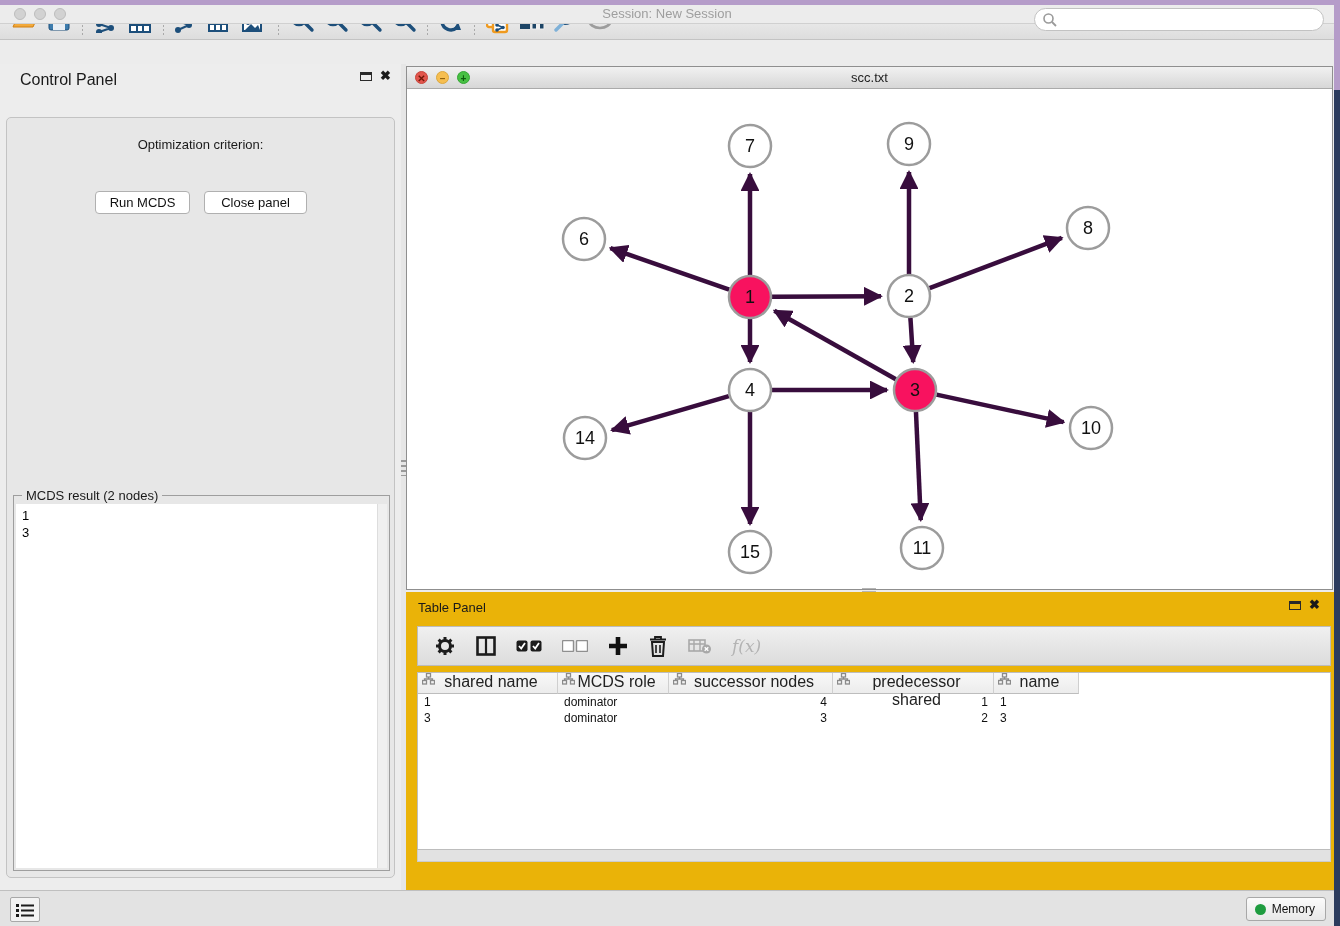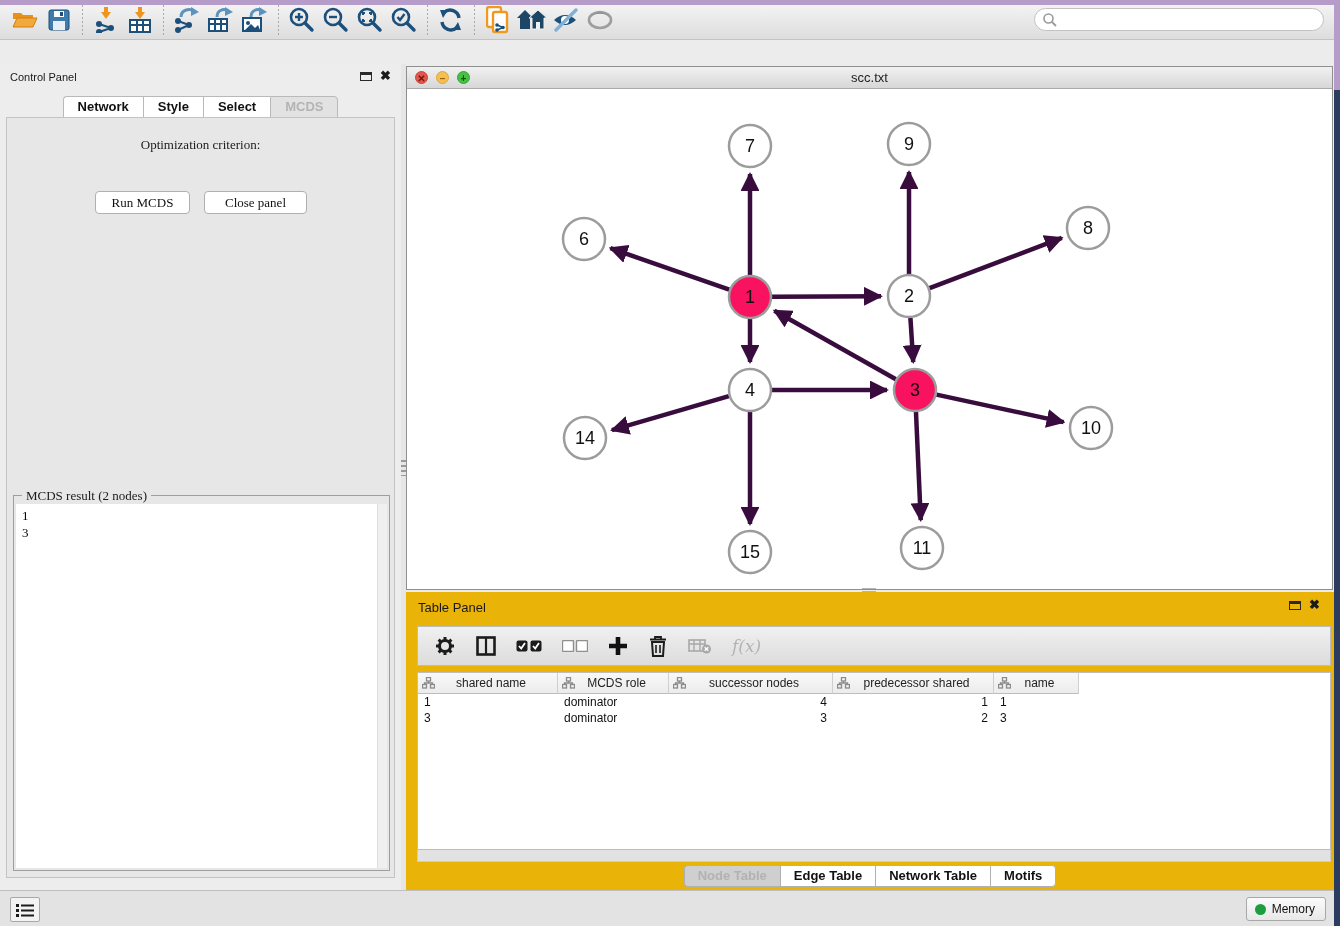--- a/index.html
+++ b/index.html
@@ -28,32 +28,32 @@
     background:repeating-linear-gradient(#aaা 0, #aaa 2px, transparent 2px, transparent 4px);
     background:repeating-linear-gradient(to bottom,#a9a9a9 0 2px,transparent 2px 4px); }
   #search-wrap { position:absolute; right:10px; top:8px; }
   #search-input { width:290px; height:23px; border:1px solid #c2c2c2; border-radius:12px;
     background:#fff; padding-left:26px; font-size:13px; outline:none; }
   #search-glyph { position:absolute; left:8px; top:4px; }
 
   
   #control-panel { left:0; top:64px; width:401px; height:826px; background:#ededed; }
   #cp-header { position:absolute; left:0; top:0; width:100%; height:30px; }
-  #cp-title { position:absolute; left:10px; top:7px; font-size:11px; color:#1a1a1a;text-align:right; }
+  #cp-title { position:absolute; left:20px; top:7px; font-size:16px; color:#1a1a1a;text-align:right; }
   .win-btns { position:absolute; right:10px; top:7px; display:flex; gap:8px; align-items:center; }
   .float-glyph { width:12px; height:9px; border:1.5px solid #2a2a2a; border-top-width:3px; }
   .close-glyph { font-size:13px; font-weight:bold; color:#1a1a1a; line-height:10px; }
   #cp-tabs { position:absolute; left:0; top:32px; width:100%; display:flex; justify-content:center; }
   .tab { height:22px; padding:0 14px; font-size:13px; font-weight:bold; line-height:20px;
     background:#fff; border:1px solid #b9b9b9; border-right:none; color:#111; }
   .tab:first-child { border-radius:4px 0 0 0; }
   .tab:last-child { border-right:1px solid #b9b9b9; border-radius:0 4px 0 0; }
   .tab.active { background:#e2e2e2; color:#b4b4b4; }
   #cp-body { position:absolute; left:6px; top:53px; width:389px; height:761px;
-    background:#e7e7e7; border:1px solid #c3c3c3; border-radius:0;font-family:Liberation Serif, serif; }
+    background:#e7e7e7; border:1px solid #c3c3c3; border-radius:5px; }
   #opt-label { position:absolute; left:0; top:19px; width:100%; text-align:center;
     font-size:13px; color:#1a1a1a; }
   #criterion-select { position:absolute; left:38px; top:40px; width:310px; height:23px;
     background:#fff; border:1px solid #b2b2b2; border-radius:4px; font-size:13px;
     line-height:21px; padding-left:10px; color:#111; }
   #criterion-arrows { position:absolute; right:7px; top:2px; font-size:8px; color:#555;
     line-height:9px; text-align:center; }
   .cp-btn { position:absolute; top:73px; height:23px; background:#fff;
     border:1px solid #b0b0b0; border-radius:4px; font-size:13px; text-align:center;
     line-height:21px; color:#111; }
@@ -93,22 +93,22 @@
   #table-panel { left:406px; top:592px; width:928px; height:298px; background:#eab308; }
   #tp-title { position:absolute; left:12px; top:8px; font-size:13px; color:#1a1a1a; }
   #tp-toolbar { position:absolute; left:11px; top:34px; width:914px; height:40px;
     background:linear-gradient(#f0f0f0,#dcdcdc); border:1px solid #bcbcbc;
     display:flex; align-items:center; gap:20px; padding-left:16px; }
   #fx-label { font-style:italic; font-family:"DejaVu Serif", serif; font-size:17px; color:#b3b3b3; }
   #node-table { position:absolute; left:11px; top:80px; width:914px; height:178px;
     background:#fff; border:1px solid #bdbdbd; overflow:hidden; }
   #nt-header { display:flex; height:21px; }
   .nt-hcell { background:linear-gradient(#f8f8f8,#ececec); border-right:1px solid #cfcfcf;
-    border-bottom:1px solid #bdbdbd; font-size:12px; color:#222; display:flex;
-    align-items:center; }
+    border-bottom:1px solid #bdbdbd; font-size:16px; color:#222; display:flex;
+    }
   .nt-hcell .hlabel { flex:1; text-align:center; padding-right:10px; }
   .nt-row { display:flex; height:16px; font-size:12px; color:#111; }
   .nt-cell { padding:0 6px; line-height:16px; overflow:hidden; white-space:nowrap; }
   .al-right { text-align:right; }
   #tp-bottom-strip { position:absolute; left:11px; top:258px; width:914px; height:12px;
     background:#e2e2e2; border:1px solid #cccccc; border-top:none; }
   #tp-tabs { position:absolute; left:0; top:273px; width:100%; display:flex; justify-content:center; }
   .btab { height:22px; padding:0 13px; font-size:13px; font-weight:bold; line-height:20px;
     background:#fff; border:1px solid #b0b0b0; border-right:none; color:#111; }
   .btab:first-child { border-radius:4px 0 0 4px; }
@@ -128,20 +128,28 @@
 </style>
 </head>
 <body>
 
 <div id="app" class="abs">
 
   <div id="top-strip" class="abs"></div>
   <div id="edge-purple" class="abs"></div>
   <div id="edge-desktop" class="abs"></div>
 
+  <div id="titlebar" class="abs">
+    <div class="traffic">
+      <span></span>
+      <span></span>
+      <span></span>
+    </div>
+    <div id="window-title">Session: New Session</div>
+  </div>
 
   <div id="toolbar">
     <span class="tb-icon">
       <svg width="26" height="20">
           <path d="M1,3 h8 l2,2 h10 v4 H1 z" fill="#e8921c"></path>
           <path d="M1,17 L5,8 H25 L21,17 z" fill="#f2a93b" stroke="#d07f10"></path>
         </svg>
     </span>
     <span class="tb-icon">
       <svg width="22" height="22">
@@ -277,26 +285,20 @@
   </div>
 
   <div id="control-panel" class="abs">
     <div id="cp-header">
       <span id="cp-title">Control Panel</span>
       <span class="win-btns">
         <span class="float-glyph"></span>
         <span class="close-glyph">✖</span>
       </span>
     </div>
-    <div id="cp-tabs">
-        <div class="tab">Network</div>
-        <div class="tab">Style</div>
-        <div class="tab">Select</div>
-        <div class="tab active">MCDS</div>
-      </div>
     <div id="cp-body">
       <div id="opt-label">Optimization criterion:</div>
       <div id="run-btn" class="cp-btn">Run MCDS</div>
       <div id="close-panel-btn" class="cp-btn">Close panel</div>
       <div id="mcds-group">
         <span id="mcds-legend">MCDS result (2 nodes)</span>
         <div id="mcds-text">1
 3</div>
         <div id="mcds-scroll"></div>
       </div>
@@ -517,26 +519,20 @@
           <div class="nt-row">
             <div class="nt-cell" style="width: 140px;">3</div>
             <div class="nt-cell" style="width: 111px;">dominator</div>
             <div class="nt-cell al-right" style="width: 164px;">3</div>
             <div class="nt-cell al-right" style="width: 161px;">2</div>
             <div class="nt-cell" style="width: 85px;">3</div>
           </div>
         </div>
     </div>
     <div id="tp-bottom-strip"></div>
-    <div id="tp-tabs">
-        <div class="btab active">Node Table</div>
-        <div class="btab">Edge Table</div>
-        <div class="btab">Network Table</div>
-        <div class="btab">Motifs</div>
-      </div>
   </div>
 
   <div id="status-bar" class="abs">
     <span id="list-btn">
       <svg width="18" height="14">
           <g fill="#1c1c1c">
             <rect x="0" y="1" width="3" height="3"></rect>
             <rect x="5" y="1.5" width="13" height="2"></rect>
             <rect x="0" y="6" width="3" height="3"></rect>
             <rect x="5" y="6.5" width="13" height="2"></rect>

